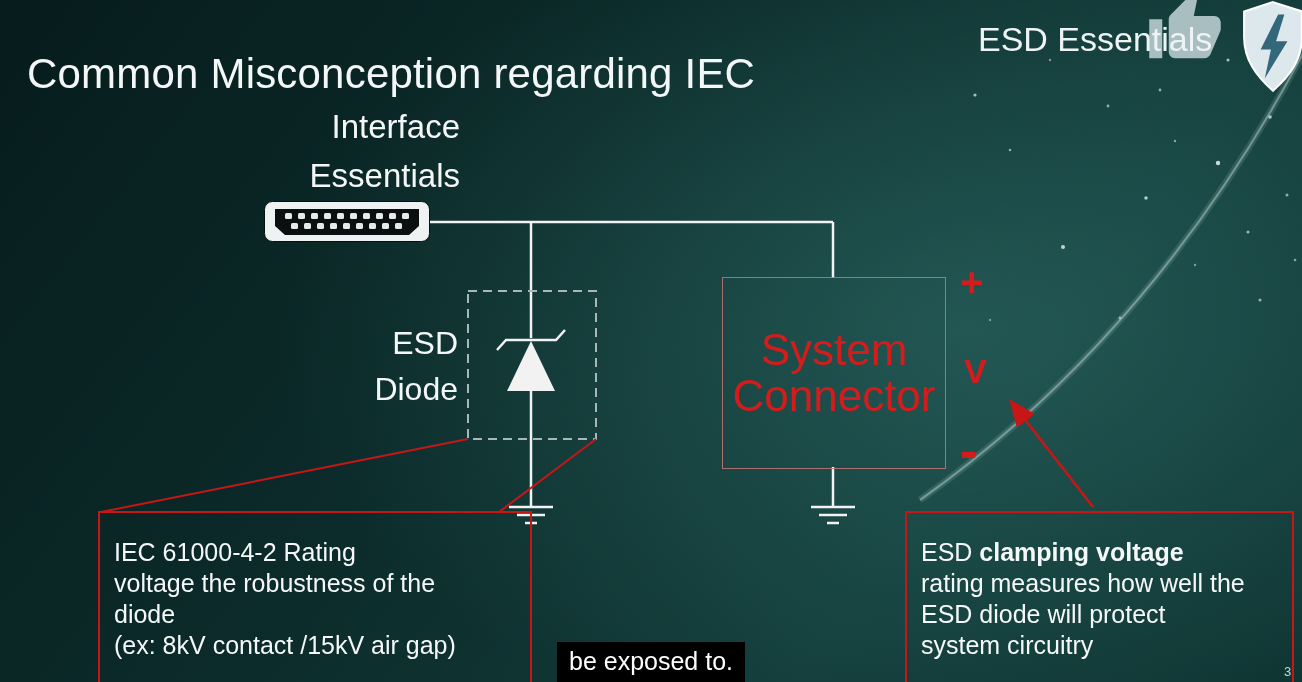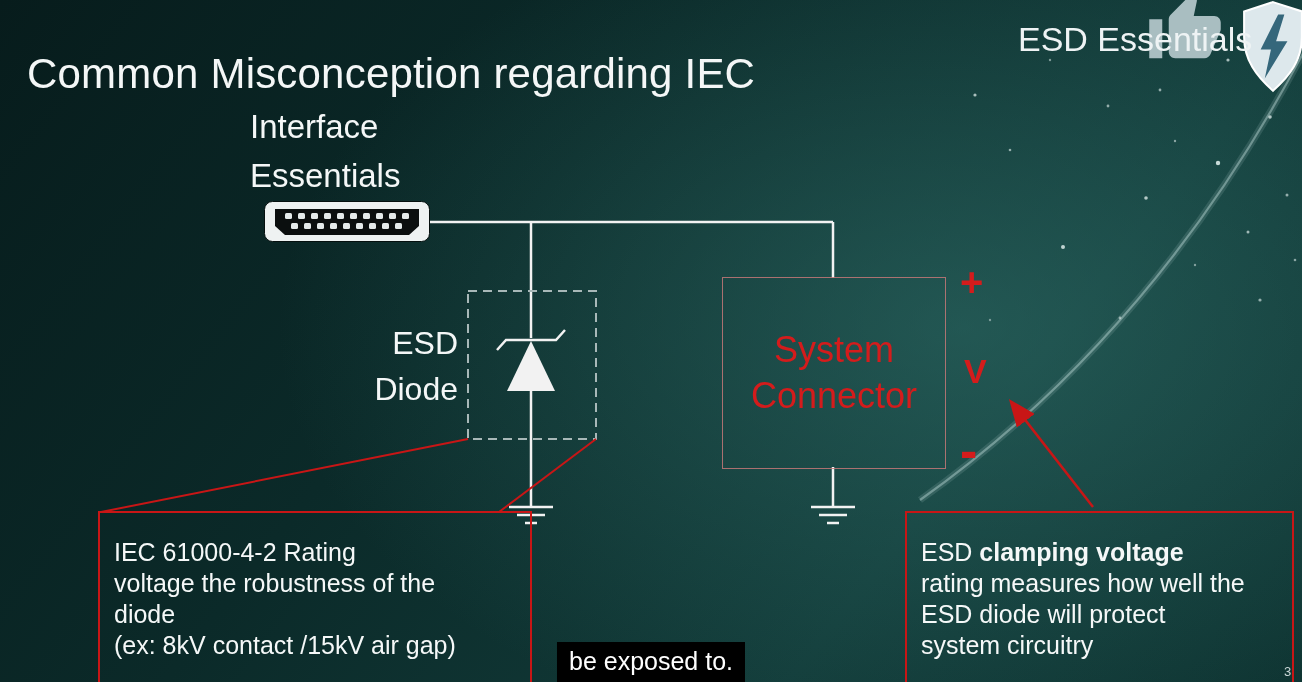--- a/index.html
+++ b/index.html
@@ -10,34 +10,34 @@
     background:
       radial-gradient(ellipse 980px 620px at 74% 48%, rgba(52,118,112,.50), rgba(52,118,112,0) 70%),
       linear-gradient(128deg,#071c1c 0%,#0b2a29 38%,#123b39 72%,#0e3331 100%);
   }
   .abs{position:absolute;}
   .bg-decor,.circuit{left:0;top:0;pointer-events:none;}
   .circuit{z-index:2;}
   .txt{z-index:3;}
 
   .title{left:27px;top:22px;font-size:42px;font-weight:400;color:#f4f7f7;letter-spacing:.2px;}
-  .brand{left:978px;top:20px;font-size:34px;color:#eef3f4;z-index:4;margin-left:40px;}
+  .brand{left:978px;top:20px;font-size:34px;color:#eef3f4;z-index:4;}
   .thumbs{left:1146px;top:-10px;z-index:3;opacity:.92;}
   .shield{left:1240px;top:0;z-index:3;}
 
-  .conn-label{left:250px;top:102px;width:210px;text-align:left;font-size:33px;line-height:49px;color:#f4f7f7;}
+  .conn-label{left:250px;top:102px;width:210px;text-align:right;font-size:33px;line-height:49px;color:#f4f7f7;}
   .hdmi{left:263px;top:200px;z-index:3;}
 
   .esd-label{left:330px;top:320px;width:128px;text-align:right;font-size:32px;line-height:46px;color:#f4f7f7;}
 
   .system-box{
     left:722px;top:277px;width:222px;height:190px;
     border:1px solid rgba(196,120,120,.85);
     display:flex;flex-direction:column;justify-content:center;align-items:center;
-    font-size:36px;line-height:46px;color:#d41c1c;
+    font-size:44px;line-height:46px;color:#d41c1c;
   }
 
   .v-plus{left:960px;top:260px;font-size:40px;font-weight:bold;color:#d41c1c;}
   .v-label{left:964px;top:352px;font-size:34px;font-weight:bold;color:#d41c1c;}
   .v-minus{left:960px;top:420px;font-size:52px;font-weight:bold;color:#d41c1c;}
 
   .callout{
     border:2.5px solid #c81616;color:#f5f8f8;font-size:25px;line-height:31px;
     padding:24px 14px;z-index:3;
   }

